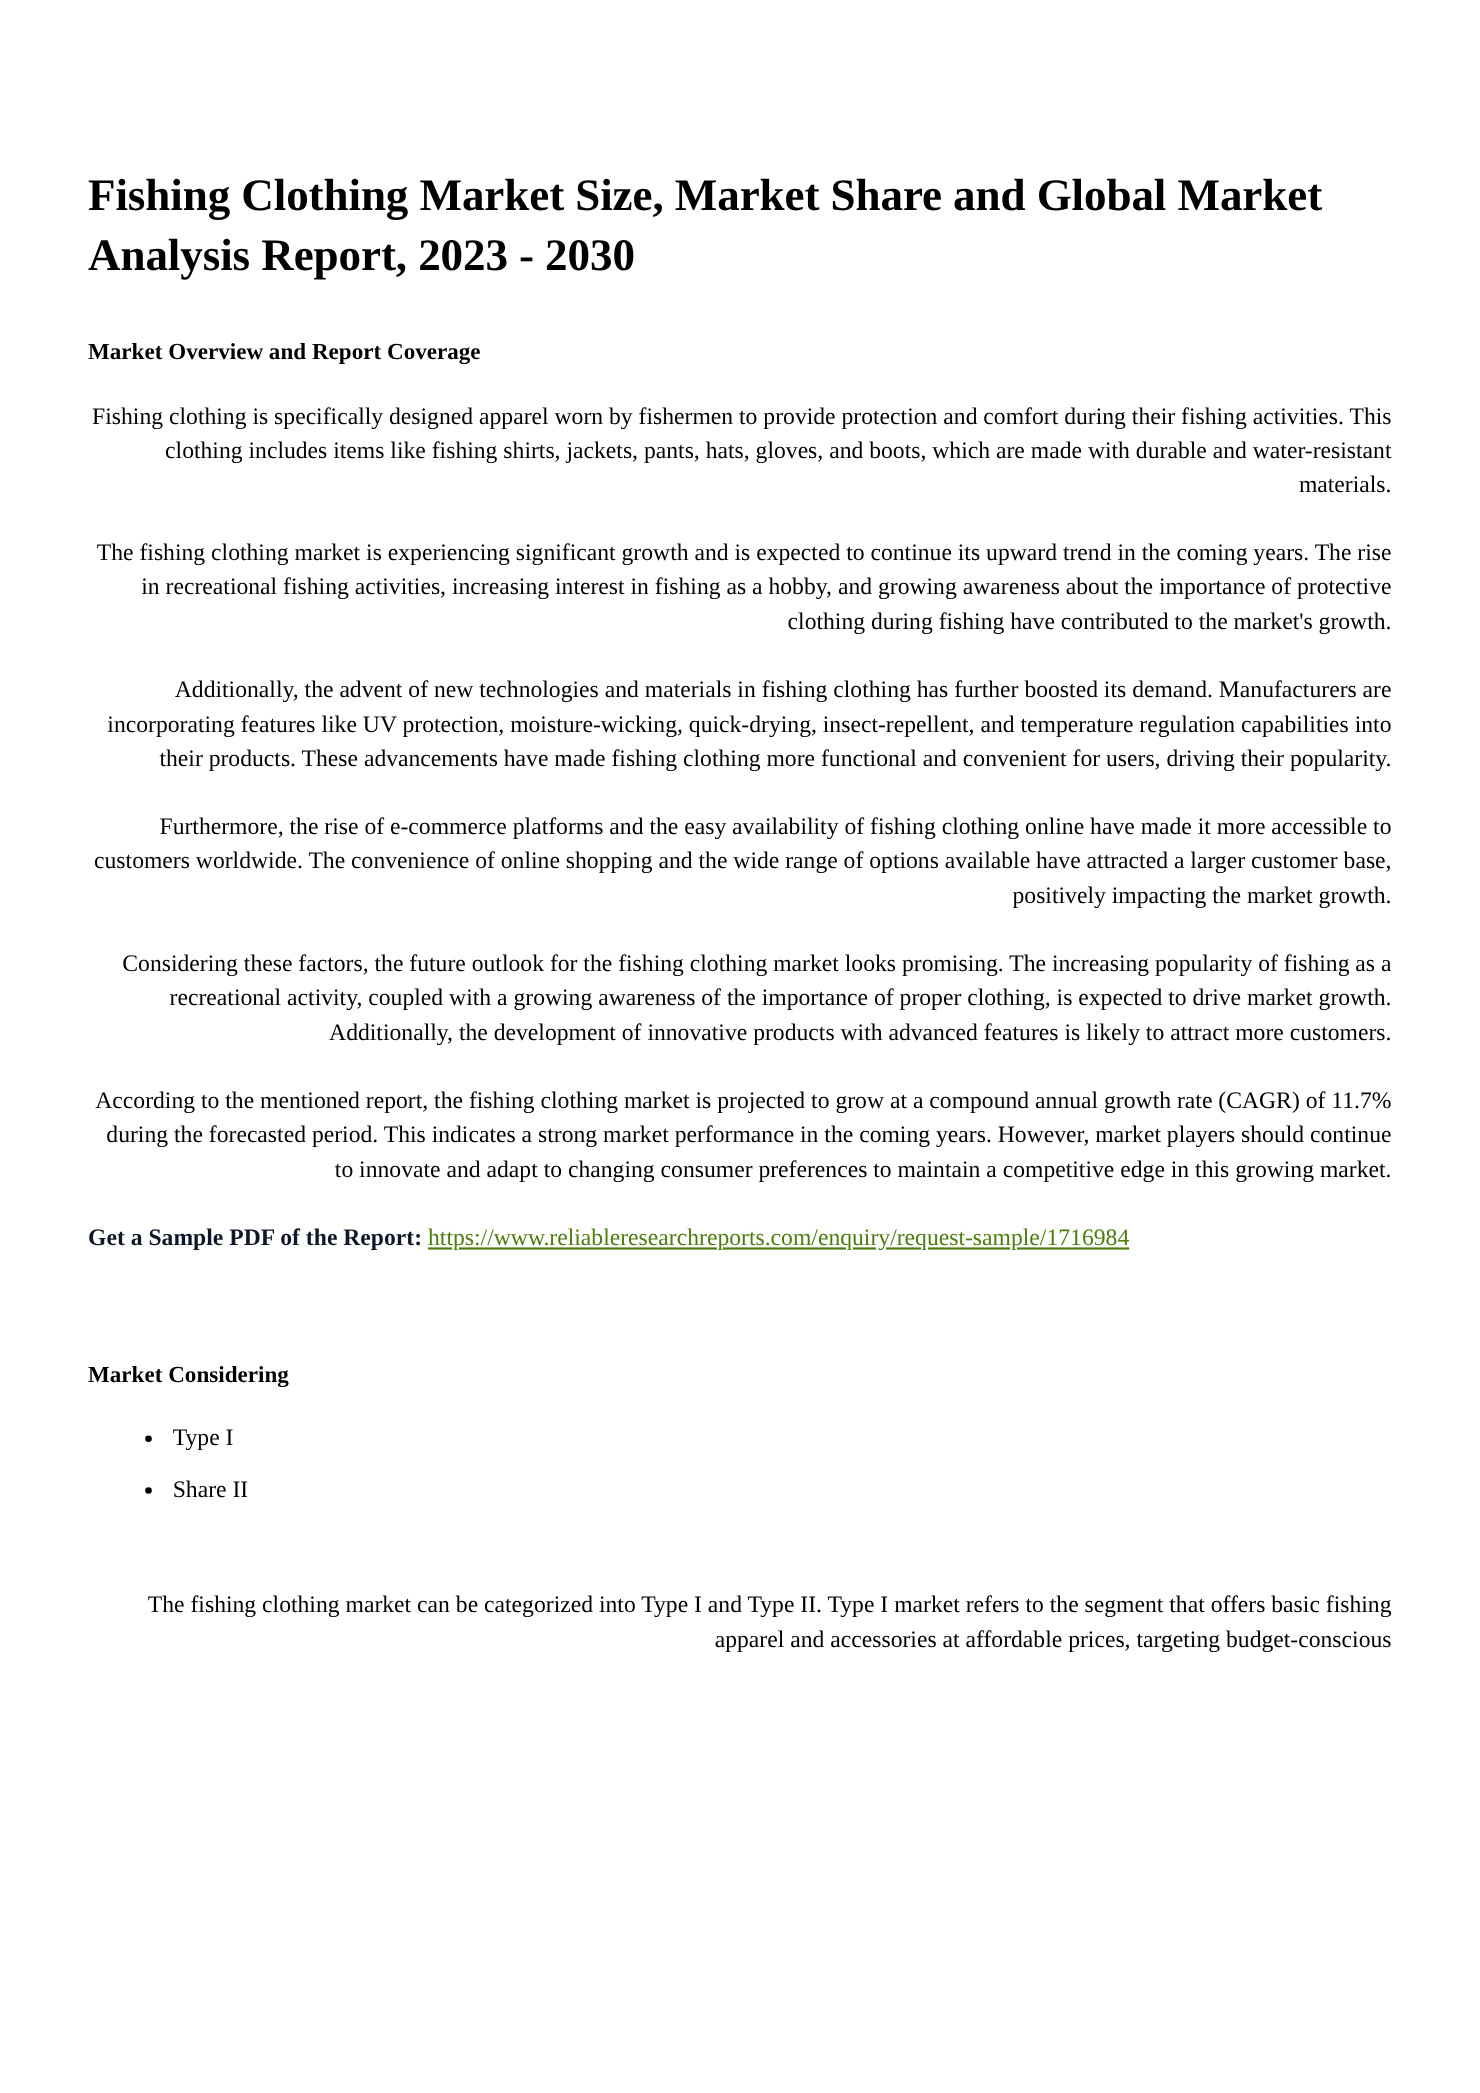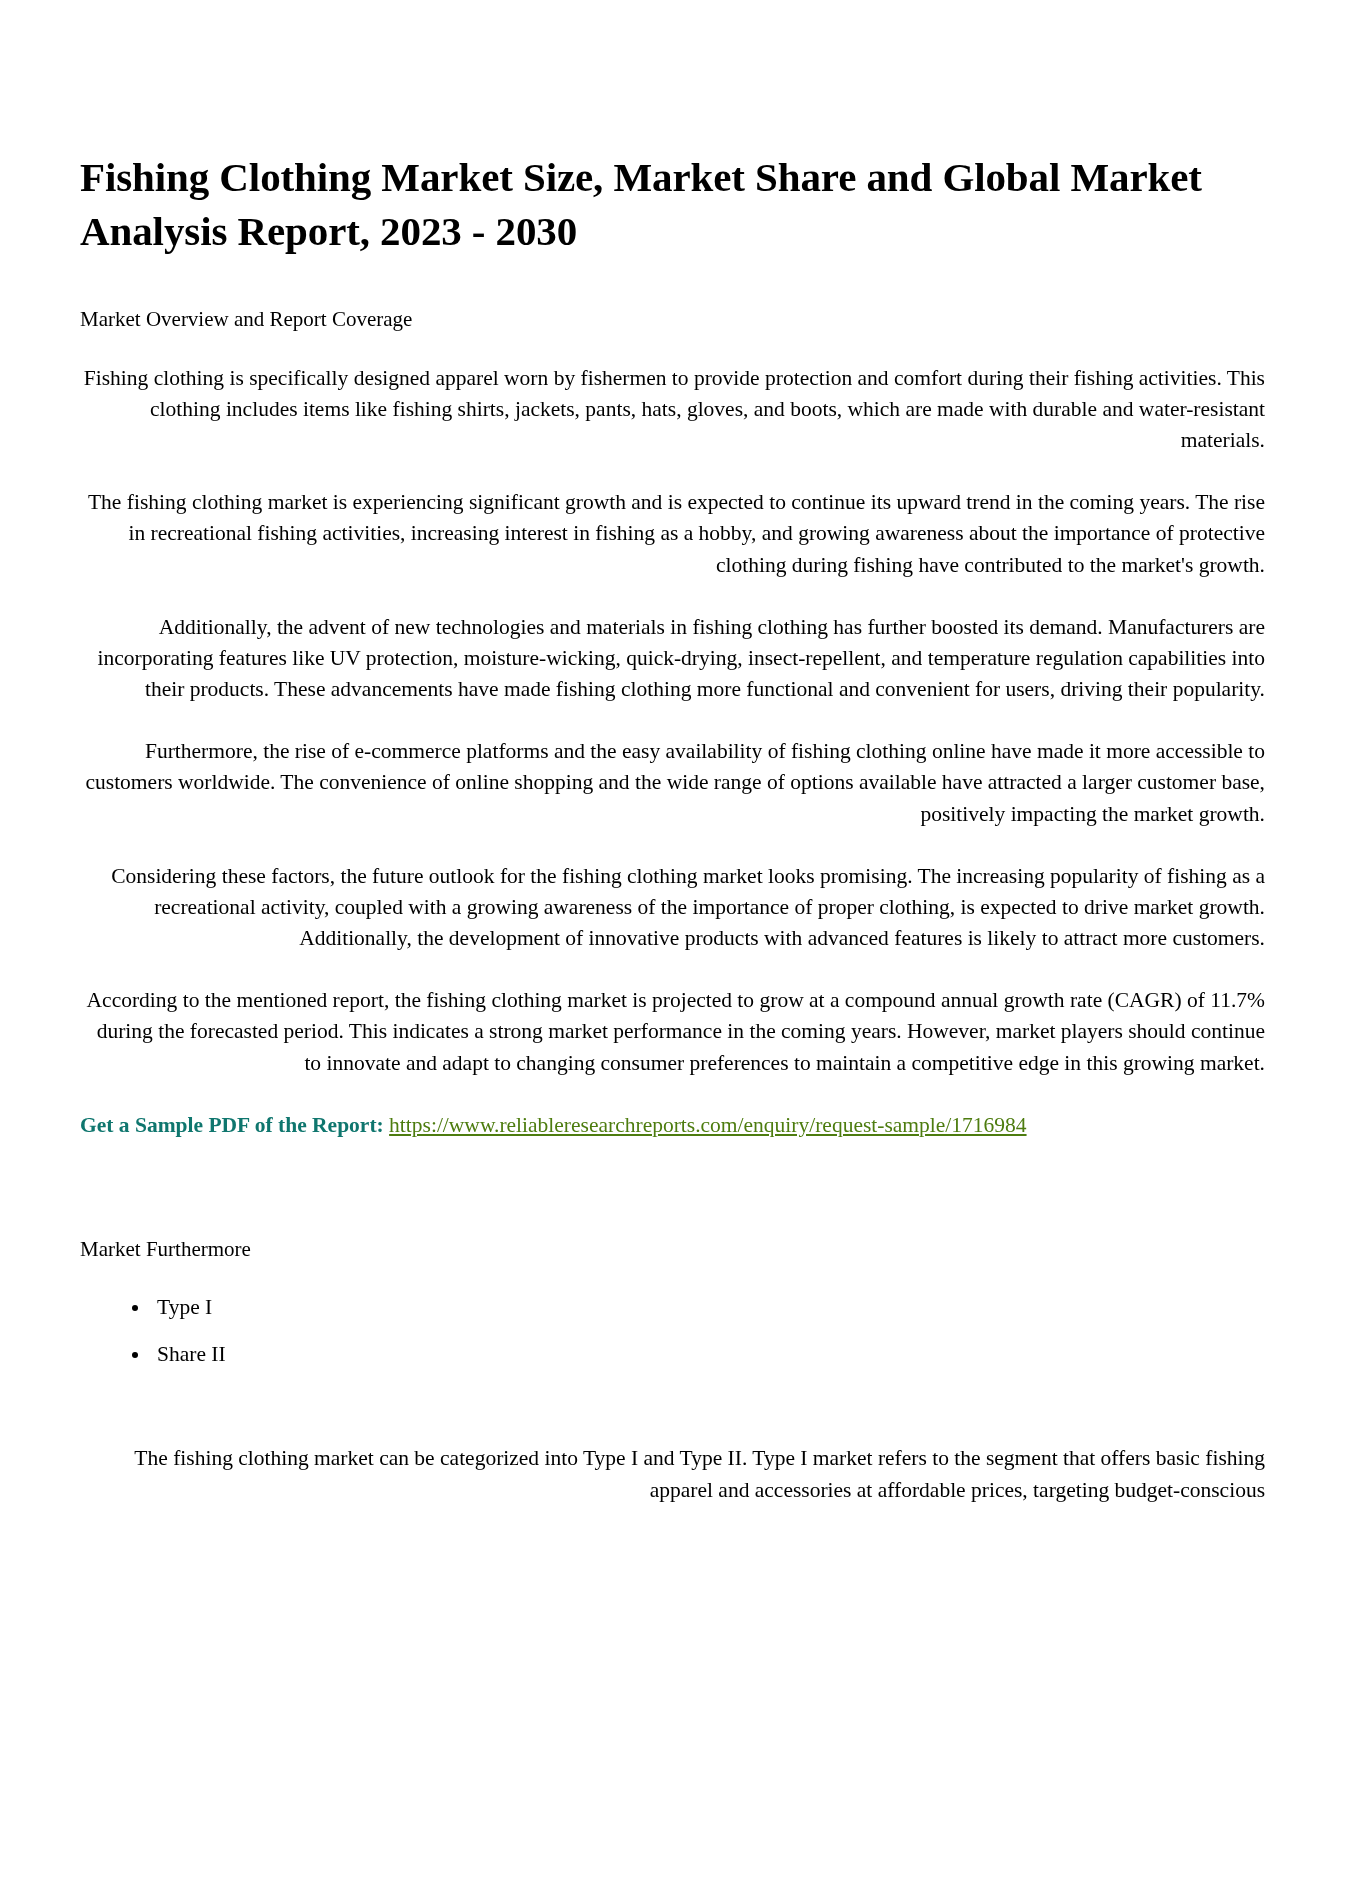--- a/index.html
+++ b/index.html
@@ -26,42 +26,42 @@
     font-size: 41px;
     font-weight: bold;
     line-height: 1.32;
     letter-spacing: -0.1px;
     margin: 0 0 46px 0;
     color: #000000;
     max-width: 1160px;
   }
   .section-heading {
     font-size: 21px;
-    font-weight: normal;
+    font-weight: bold;
     line-height: 1.45;
     margin: 0 0 28px 0;
     color: #000000;
   }
   p.body-text {
     font-size: 21.5px;
     line-height: 1.45;
     margin: 0 0 31px 0;
     color: #000000;
     max-width: 1190px;
     text-align: right;
   }
   .link-block {
     font-size: 21.5px;
     line-height: 1.45;
     margin: 0 0 31px 0;
     max-width: 1190px;
   }
   .link-label {
     font-weight: bold;
-    color: #0f766e;
+    color: #0f172a;
   }
   .sample-link {
     color: #4d7c0f;
     text-decoration: underline;
     word-break: break-word;
   }
   .spacer-large {
     height: 62px;
   }
   .spacer-mid {
@@ -101,21 +101,21 @@
 
   <p class="body-text">According to the mentioned report, the fishing clothing market is projected to grow at a compound annual growth rate (CAGR) of 11.7% during the forecasted period. This indicates a strong market performance in the coming years. However, market players should continue to innovate and adapt to changing consumer preferences to maintain a competitive edge in this growing market.</p>
 
   <div class="link-block">
     <span class="link-label">Get a Sample PDF of the Report:</span>
     <span> </span><a class="sample-link" href="#">https://www.reliableresearchreports.com/enquiry/request-sample/1716984</a>
   </div>
 
   <div class="spacer-large"></div>
 
-  <h2 class="section-heading">Market Furthermore</h2>
+  <h2 class="section-heading">Market Considering</h2>
 
 
   <ul class="type-list">
     <li>Type I</li>
     <li>Share II</li>
   </ul>
 
   <div class="spacer-mid"></div>
 
   <p class="body-text">The fishing clothing market can be categorized into Type I and Type II. Type I market refers to the segment that offers basic fishing apparel and accessories at affordable prices, targeting budget-conscious</p>

